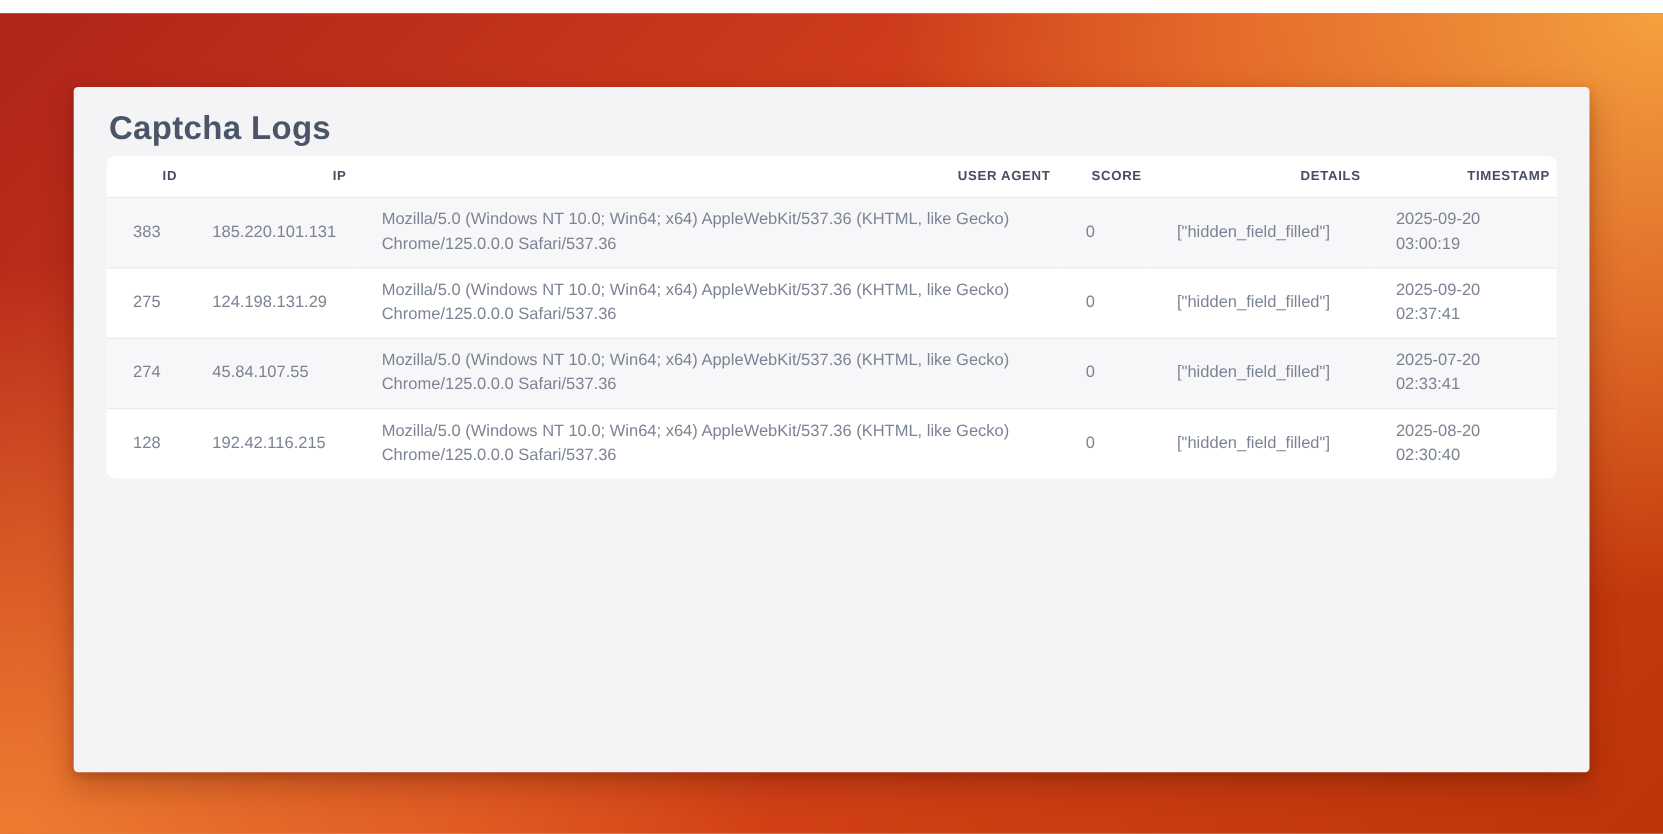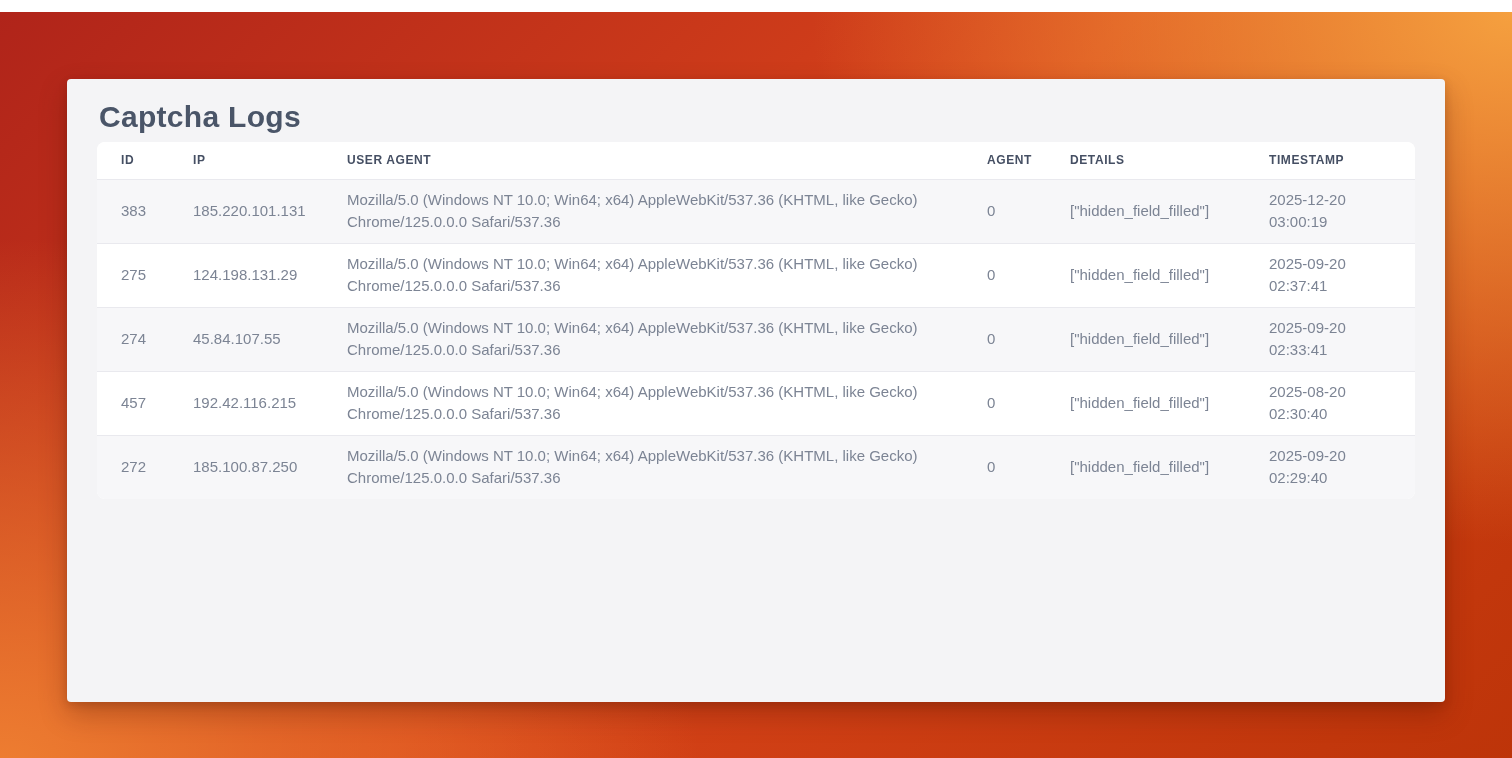--- a/index.html
+++ b/index.html
@@ -68,21 +68,21 @@
   }
   col.c-id        { width: 72px; }
   col.c-ip        { width: 154px; }
   col.c-user_agent{ width: 640px; }
   col.c-score     { width: 83px; }
   col.c-details   { width: 199px; }
   col.c-timestamp { width: 172px; }
   thead th {
     height: 37px;
     padding: 0 8px 0 24px;
-    text-align: left;
+    text-align: right;
     vertical-align: middle;
     font-size: 12px;
     font-weight: 700;
     letter-spacing: 0.6px;
     color: var(--header-text);
     border-bottom: 1px solid var(--row-border);
     background: var(--table-bg);
   }
   tbody td {
     height: 64px;
@@ -110,63 +110,55 @@
             <col class="c-user_agent">
             <col class="c-score">
             <col class="c-details">
             <col class="c-timestamp">
           </colgroup>
         <thead>
           <tr id="header-row">
               <th class="c-id">ID</th>
               <th class="c-ip">IP</th>
               <th class="c-user_agent">USER AGENT</th>
-              <th class="c-score">AGENT</th>
+              <th class="c-score">SCORE</th>
               <th class="c-details">DETAILS</th>
               <th class="c-timestamp">TIMESTAMP</th>
             </tr>
         </thead>
         <tbody id="table-body">
             <tr class="log-row">
     <td class="c-id">383</td>
     <td class="c-ip">185.220.101.131</td>
     <td class="c-user_agent">Mozilla/5.0 (Windows NT 10.0; Win64; x64) AppleWebKit/537.36 (KHTML, like Gecko) Chrome/125.0.0.0 Safari/537.36</td>
     <td class="c-score">0</td>
     <td class="c-details">["hidden_field_filled"]</td>
-    <td class="c-timestamp">2025-12-20 03:00:19</td>
+    <td class="c-timestamp">2025-09-20 03:00:19</td>
   </tr>
             <tr class="log-row">
     <td class="c-id">275</td>
     <td class="c-ip">124.198.131.29</td>
     <td class="c-user_agent">Mozilla/5.0 (Windows NT 10.0; Win64; x64) AppleWebKit/537.36 (KHTML, like Gecko) Chrome/125.0.0.0 Safari/537.36</td>
     <td class="c-score">0</td>
     <td class="c-details">["hidden_field_filled"]</td>
     <td class="c-timestamp">2025-09-20 02:37:41</td>
   </tr>
             <tr class="log-row">
     <td class="c-id">274</td>
     <td class="c-ip">45.84.107.55</td>
     <td class="c-user_agent">Mozilla/5.0 (Windows NT 10.0; Win64; x64) AppleWebKit/537.36 (KHTML, like Gecko) Chrome/125.0.0.0 Safari/537.36</td>
     <td class="c-score">0</td>
     <td class="c-details">["hidden_field_filled"]</td>
-    <td class="c-timestamp">2025-09-20 02:33:41</td>
+    <td class="c-timestamp">2025-07-20 02:33:41</td>
   </tr>
             <tr class="log-row">
-    <td class="c-id">457</td>
+    <td class="c-id">128</td>
     <td class="c-ip">192.42.116.215</td>
     <td class="c-user_agent">Mozilla/5.0 (Windows NT 10.0; Win64; x64) AppleWebKit/537.36 (KHTML, like Gecko) Chrome/125.0.0.0 Safari/537.36</td>
     <td class="c-score">0</td>
     <td class="c-details">["hidden_field_filled"]</td>
     <td class="c-timestamp">2025-08-20 02:30:40</td>
-  </tr>
-            <tr class="log-row">
-    <td class="c-id">272</td>
-    <td class="c-ip">185.100.87.250</td>
-    <td class="c-user_agent">Mozilla/5.0 (Windows NT 10.0; Win64; x64) AppleWebKit/537.36 (KHTML, like Gecko) Chrome/125.0.0.0 Safari/537.36</td>
-    <td class="c-score">0</td>
-    <td class="c-details">["hidden_field_filled"]</td>
-    <td class="c-timestamp">2025-09-20 02:29:40</td>
   </tr>
           </tbody>
       </table>
     </div>
   </main>
 </div>
 
 </body></html>

